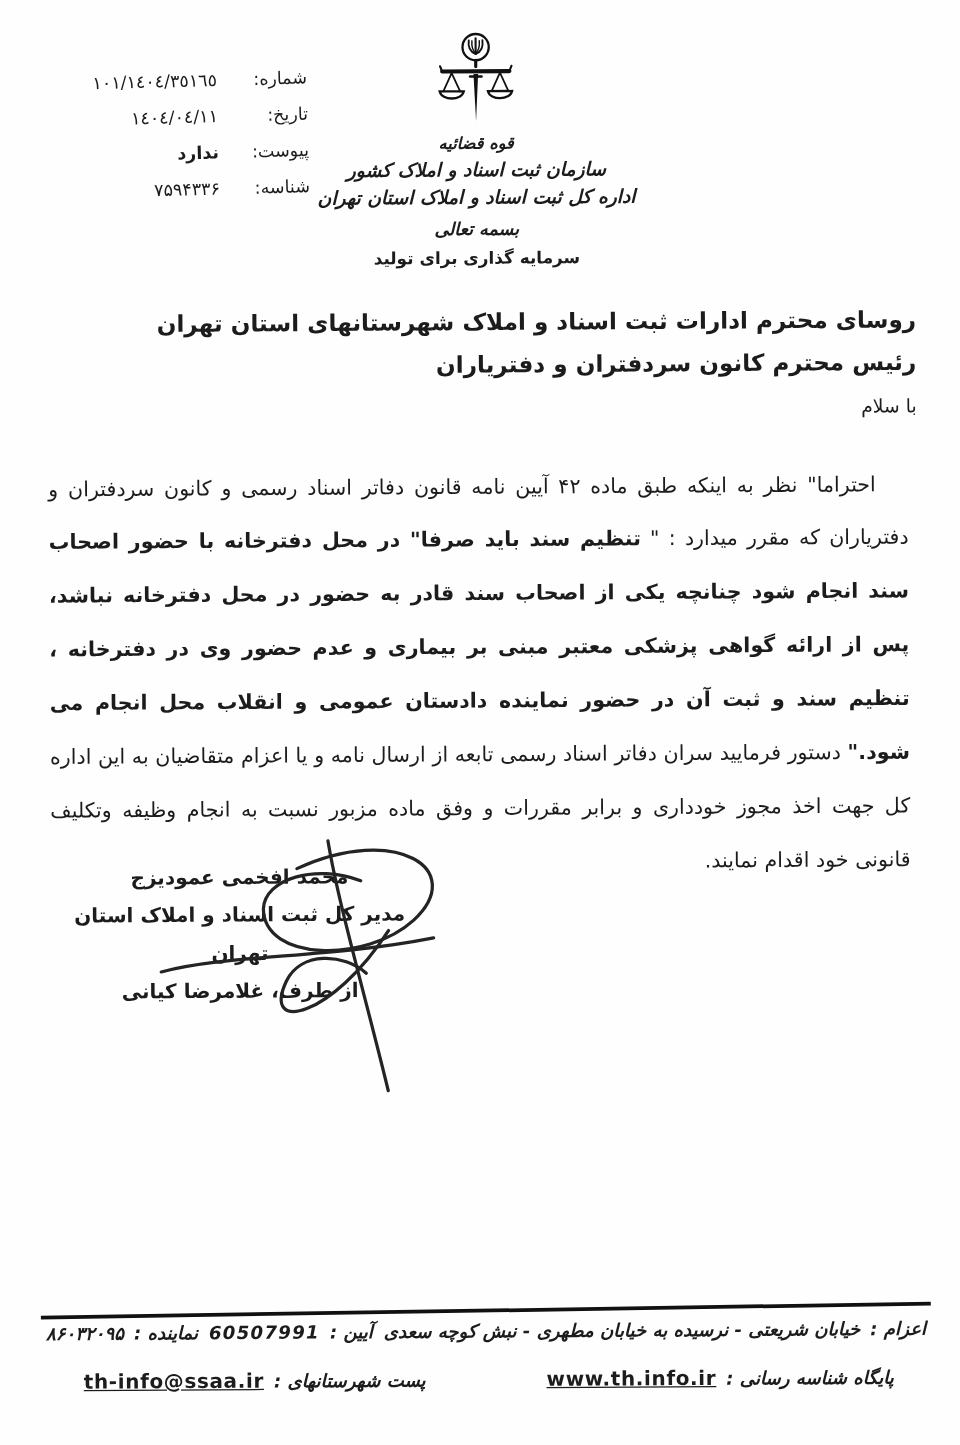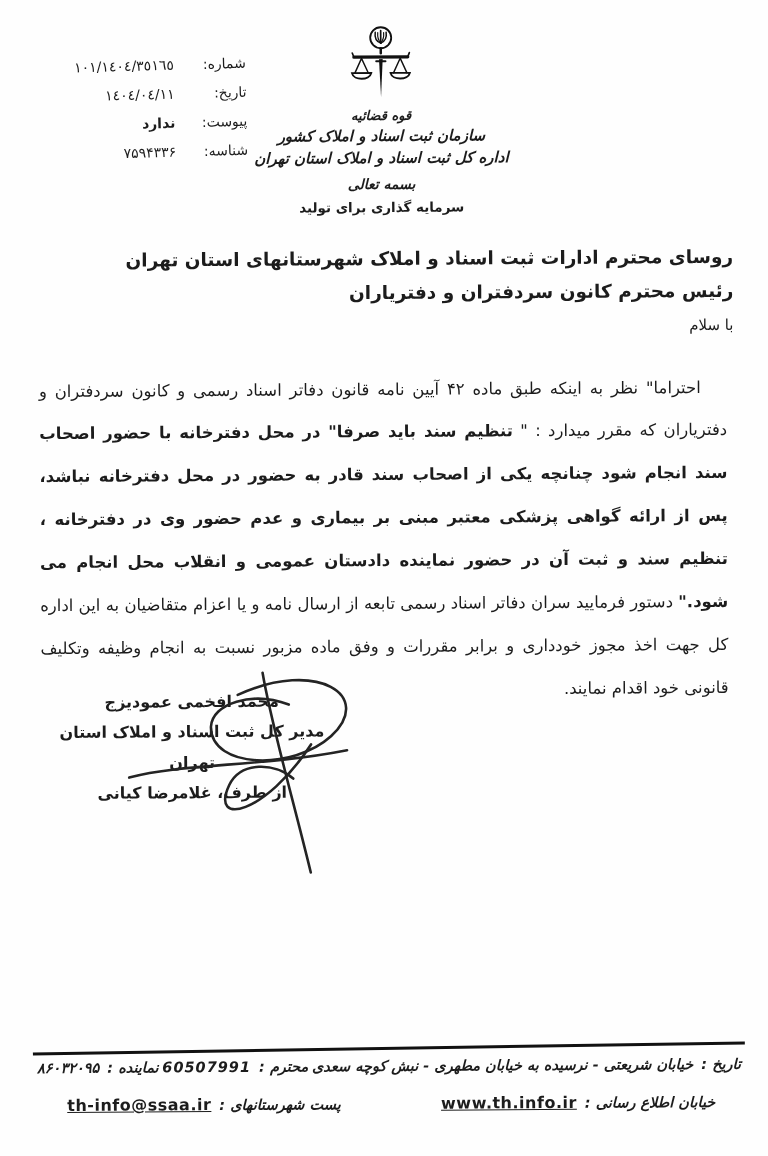--- a/index.html
+++ b/index.html
@@ -138,36 +138,36 @@
       <path d="M125 30 C 205 -6 262 32 218 72 C 180 106 98 104 98 62 C 99 38 140 26 176 40"></path>
       <path d="M150 8 C 158 58 178 128 197 208"></path>
       <path d="M16 112 C 70 98 150 102 234 86"></path>
       <path d="M198 80 C 152 150 96 162 116 120 C 128 96 162 98 180 114"></path>
     </svg>
 
     <div class="footer-rule"></div>
 
     <div class="footer-line1">
       <span class="contact-group">
-        <span class="contact-label">تاریخ :</span>
+        <span class="contact-label">اعزام :</span>
         <span class="contact-label">خیابان شریعتی - نرسیده به خیابان مطهری - نبش کوچه سعدی</span>
       </span>
       <span class="contact-group">
-        <span class="contact-label">محترم :</span>
+        <span class="contact-label">آیین :</span>
         <span class="contact-label fa-digits">60507991</span>
       </span>
       <span class="contact-group">
         <span class="contact-label">نماینده :</span>
         <span class="contact-label fa-digits">۸۶۰۳۲۰۹۵</span>
       </span>
     </div>
 
     <div class="footer-line2">
       <span class="contact-group">
-        <span class="contact-label">خیابان اطلاع رسانی :</span>
+        <span class="contact-label">پایگاه شناسه رسانی :</span>
         <span class="latin">www.th.info.ir</span>
       </span>
       <span class="contact-group">
         <span class="contact-label">پست شهرستانهای :</span>
         <span class="latin">th-info@ssaa.ir</span>
       </span>
     </div>
 
   </div>
 </div>

